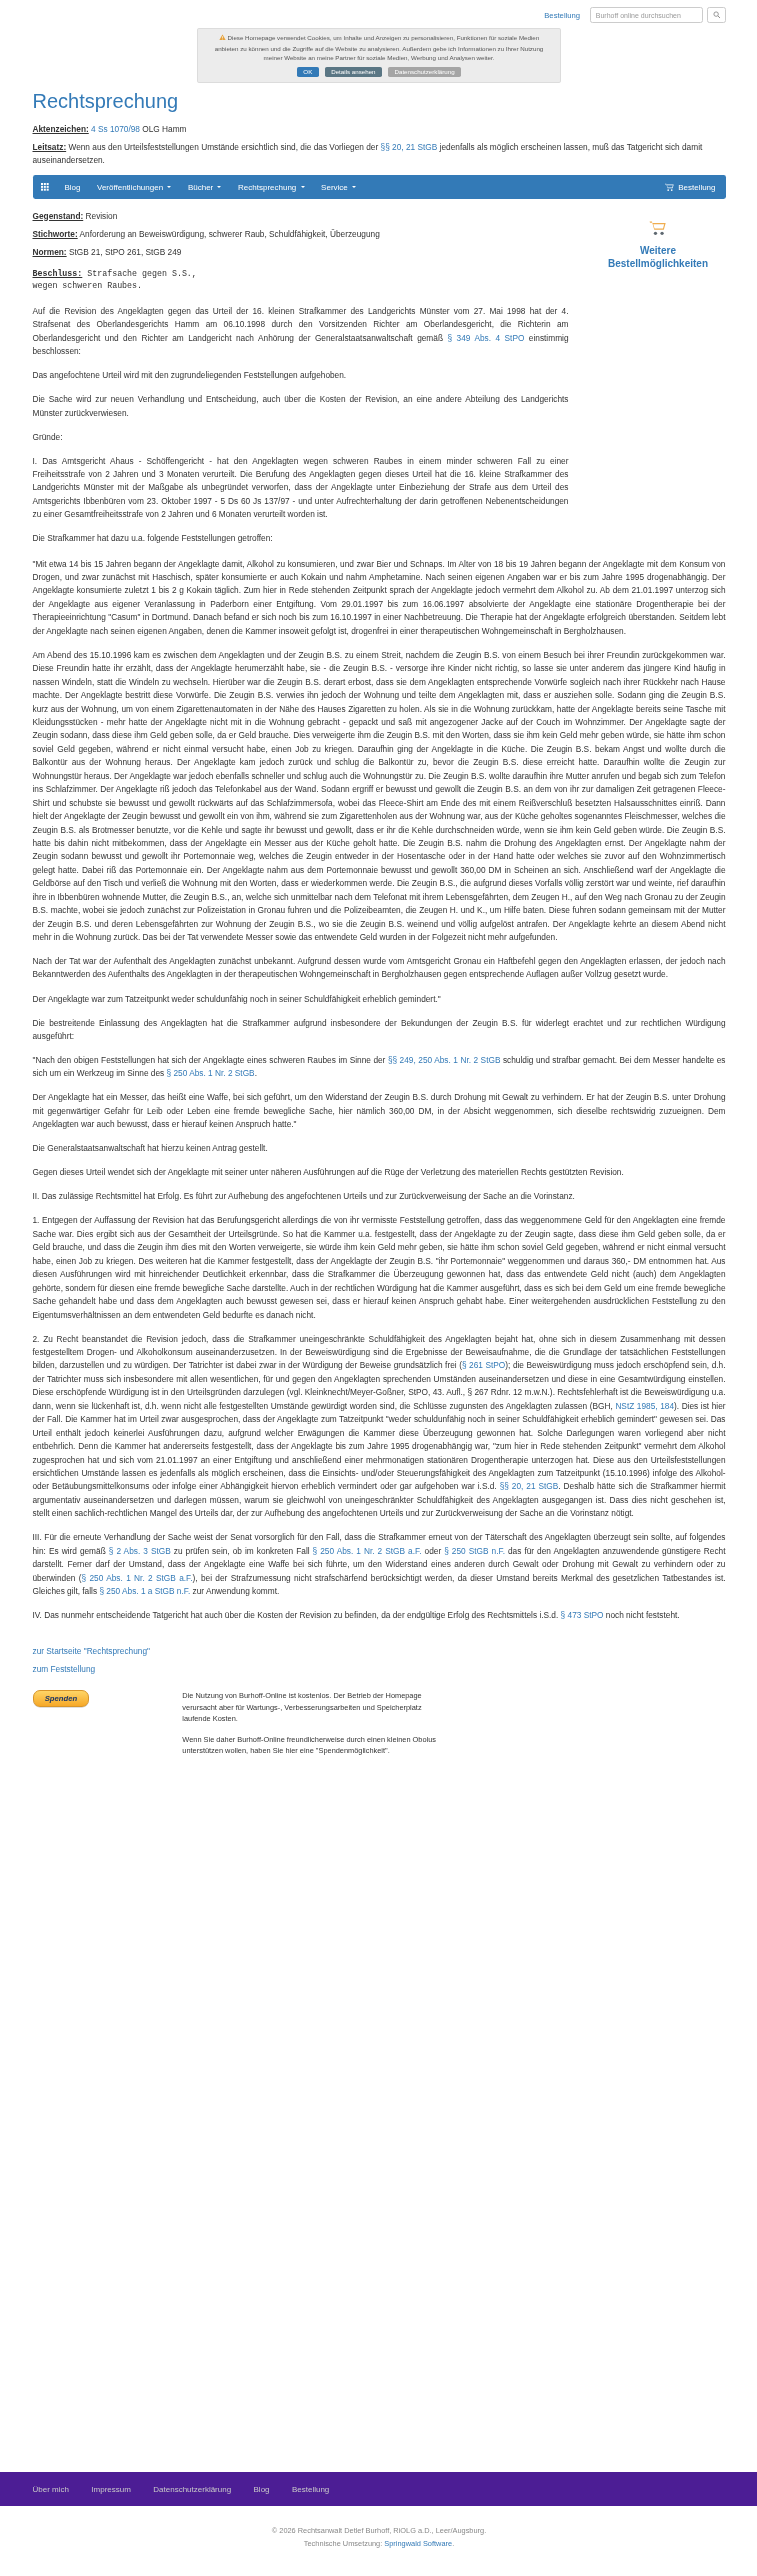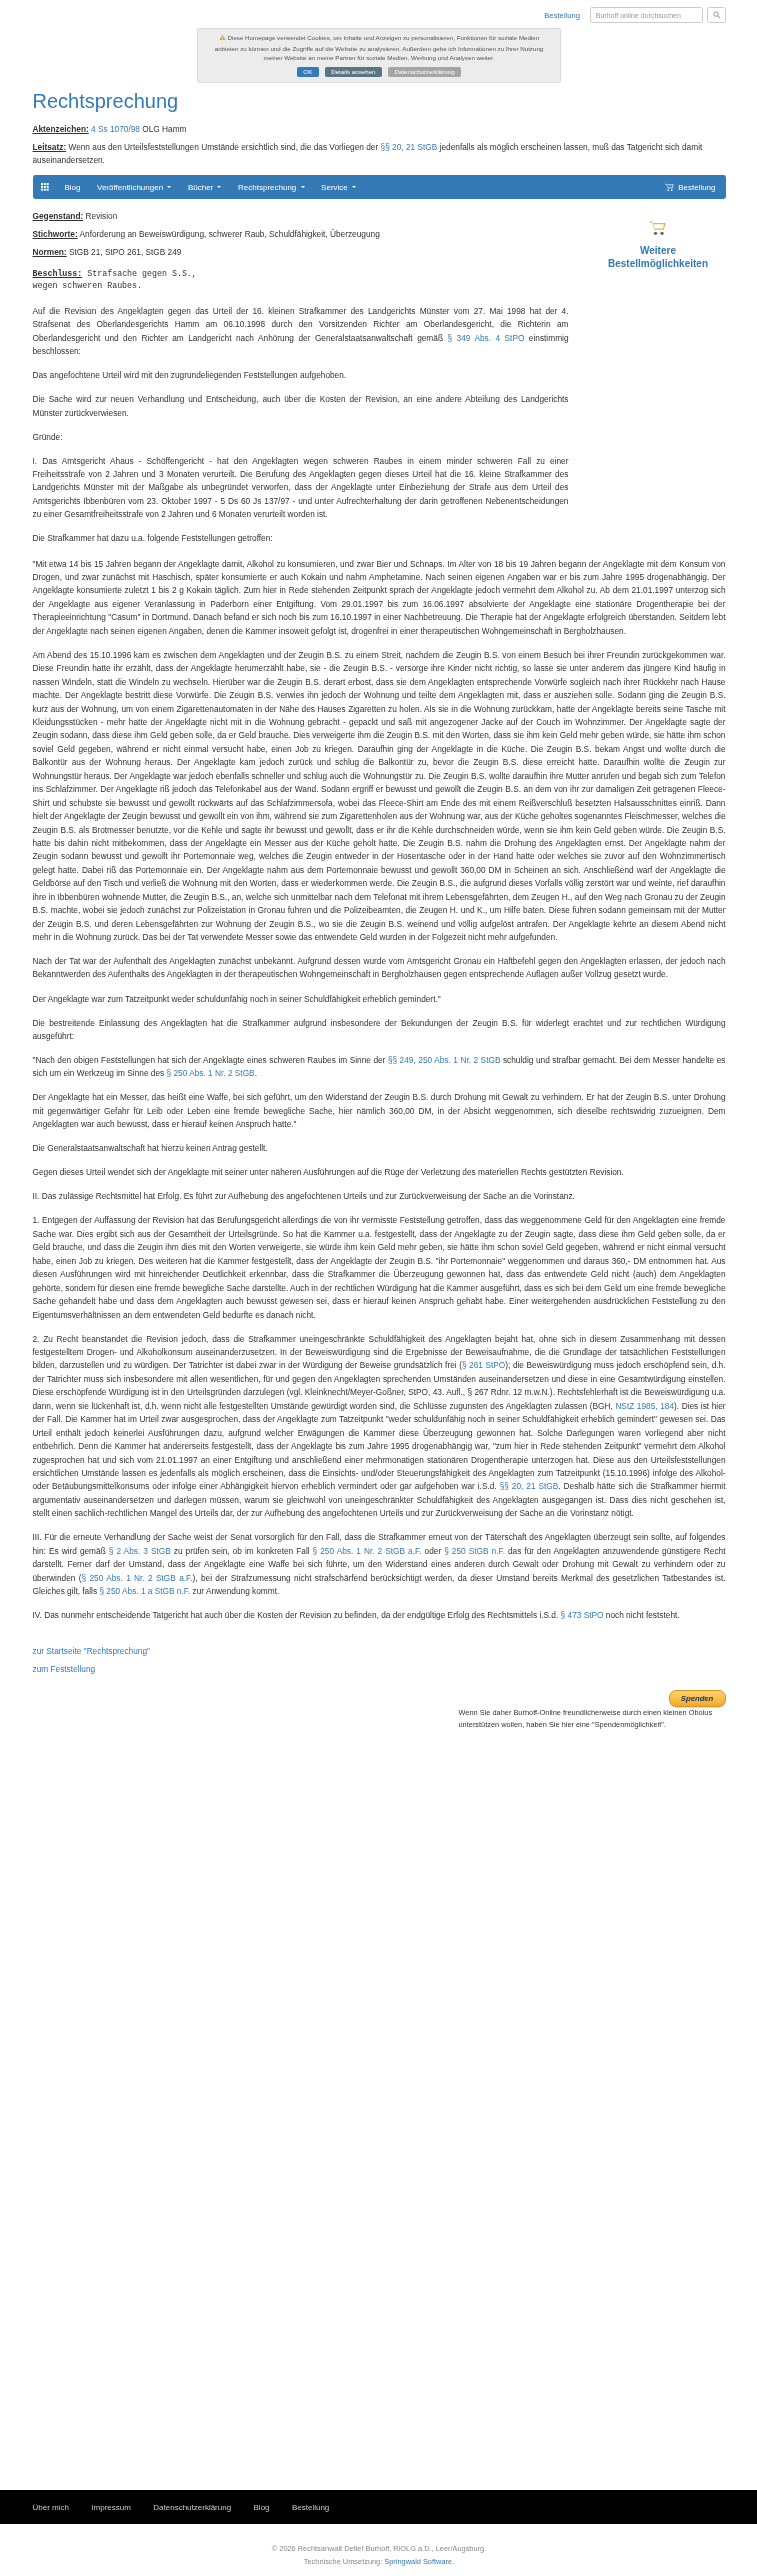--- a/index.html
+++ b/index.html
@@ -52,31 +52,31 @@
   .side-title{color:#337ab7;font-weight:bold;font-size:10px;line-height:1.35;margin:5.3px auto 0;width:102px;}
   .beschluss{margin-top:9.4px;margin-bottom:11.8px;font-family:Liberation Mono, monospace;}
 
   
   .body-par{margin:0 0 10.6px;text-align:justify;line-height:1.62;font-size:8.3px;}
   #body-paragraphs{margin-top:1.2px;}
 
   
   .bottom-links{margin-top:23.6px;font-size:8.3px;}
   .bottom-links p{margin:0 0 7.7px;}
-  .donate-row{display:flex;align-items:flex-end;margin:16.5px 0 23.6px;flex-direction:column;}
+  .donate-row{display:flex;align-items:flex-start;margin:16.5px 0 23.6px;}
   .spenden-btn{background:linear-gradient(#ffd567,#f6a828);border:0.6px solid #d8952a;border-radius:7px;padding:3px 11.2px;font-size:7.7px;font-weight:bold;font-style:italic;color:#1a3667;cursor:pointer;font-family:inherit;box-shadow:0 0.6px 0.6px rgba(0,0,0,.25);}
   .donate-text{margin-left:93px;width:267px;font-size:7.4px;line-height:1.55;color:#333;}
   .donate-text p{margin:0 0 8.9px;}
 
   
   footer{flex-shrink:0;}
-  .footer-bar{background:#000000;}
+  .footer-bar{background:#4c1d95;}
   .footer-inner{display:flex;gap:22.4px;padding:12.4px 0;}
   .footer-link{color:#c9c9c9;font-size:8px;}
-  .copyright{text-align:center;padding:19px 0 7px;font-size:7.4px;color:#888;line-height:1.75;}
+  .copyright{text-align:center;padding:19px 0 25px;font-size:7.4px;color:#888;line-height:1.75;}
 </style>
 </head>
 <body>
 
 <div class="content">
 
   <div class="topbar">
     <div class="container topbar-inner">
       <a class="top-link" href="#">Bestellung</a>
       <input class="search-input" type="text" placeholder="Burhoff online durchsuchen" style="">
@@ -215,20 +215,21 @@
       </div>
 
     <div class="bottom-links">
       <p><a href="#">zur Startseite "Rechtsprechung"</a></p>
       <p><a href="#">zum Feststellung</a></p>
     </div>
 
     <div class="donate-row">
       <button class="spenden-btn">Spenden</button>
       <div class="donate-text">
+        <p>Die Nutzung von Burhoff-Online ist kostenlos. Der Betrieb der Homepage verursacht aber für Wartungs-, Verbesserungsarbeiten und Speicherplatz laufende Kosten.</p>
         <p>Wenn Sie daher Burhoff-Online freundlicherweise durch einen kleinen Obolus unterstützen wollen, haben Sie hier eine "Spendenmöglichkeit".</p>
       </div>
     </div>
   </div>
 </div>
 
 <footer>
   <div class="footer-bar">
     <div class="container footer-inner" id="footer-links">
         <a href="#" class="footer-link">Über mich</a>

